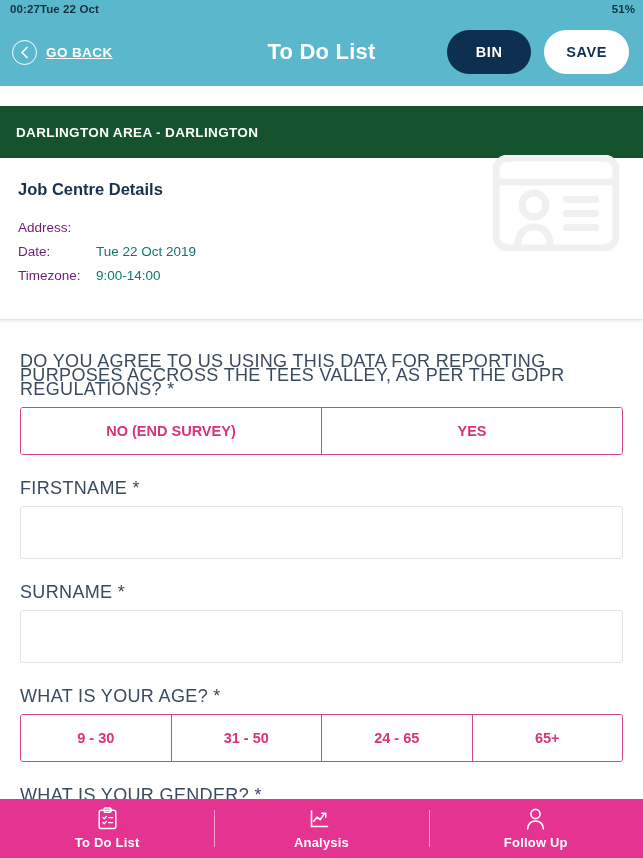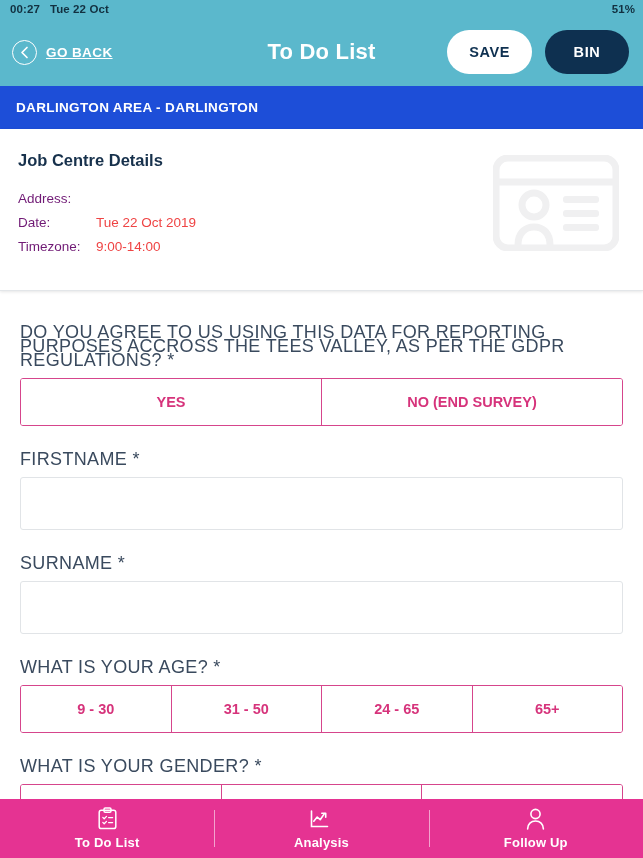--- a/index.html
+++ b/index.html
@@ -12,21 +12,21 @@
   .screen { position: relative; width: 643px; height: 858px; overflow: hidden; background:#fff; }
 
   
   .statusbar {
     height: 18px; background: #5bb8cc;
     display: flex; align-items: center; justify-content: space-between;
     padding: 0 8px 0 10px;
     color: #123040; font-size: 11.5px; font-weight: 700;
     letter-spacing: .1px;
   }
-  .status-left { display: flex; align-items: center; gap: 10px; }
+  .status-left { display: flex; align-items: center; }
   .status-right { display: flex; align-items: center; gap: 6px; flex-direction: column; }
   .wifi-ico { display:block; }
   .battery {
     width: 22px; height: 11px; border: 1.4px solid #123040; border-radius: 2.5px;
     position: relative; display: flex; align-items: center; padding: 1px;
   }
   .battery::after {
     content:""; position: absolute; right: -3.5px; top: 3px;
     width: 2px; height: 4px; background: #123040; border-radius: 0 1px 1px 0;
   }
@@ -56,40 +56,40 @@
     min-width: 84px; height: 44px; border-radius: 22px;
     display: flex; align-items: center; justify-content: center;
     font-size: 14.5px; font-weight: 600; letter-spacing: .6px; cursor: pointer;
     padding: 0 22px;
   }
   .pill-bin { background: #0e3050; color: #ffffff; }
   .pill-save { background: #ffffff; color: #0e3050; }
 
   
   .areabar {
-    height: 43px; background: #1d4ed8;
-    display: flex; align-items: center; padding-left: 16px;
+    height: 52px; background: #14532d;
+    display: flex; align-items: center; padding-left: 16px; margin-top: 20px;
   }
   .areabar-text {
     color: #ffffff; font-size: 13.5px; font-weight: 700; letter-spacing: .35px;
   }
 
   
   .details {
     background: #ffffff; padding: 22px 18px 30px 18px;
     position: relative; min-height: 153px;
     border-bottom: 1px solid #e3e6e9;
     box-shadow: 0 1px 3px rgba(0,0,0,.10);
   }
   .details-title {
     color: #17314c; font-size: 16.5px; font-weight: 700; margin-bottom: 18px;
   }
   .det-row { display: flex; font-size: 13.5px; line-height: 22px; margin-bottom: 2px; }
   .det-key { color: #701a75; width: 78px; flex: none; }
-  .det-val { color: #ef4444; }
+  .det-val { color: #0f766e; }
   .idcard {
     position: absolute; right: 24px; top: 152px;
   }
 
   
   .form { padding: 34px 20px 0 20px; background: #ffffff; }
   .q-label {
     color: #3a4a5e; font-size: 18px; letter-spacing: .35px; line-height: 14px;
     text-transform: uppercase; margin-bottom: 11px;
   }
@@ -153,22 +153,22 @@
     <div class="goback">
       <span class="goback-circle">
         <svg width="9" height="13" viewBox="0 0 9 13">
           <path d="M7 1.5L2 6.5l5 5" stroke="#ffffff" stroke-width="1.7" fill="none" stroke-linecap="round" stroke-linejoin="round"></path>
         </svg>
       </span>
       <span class="goback-label">GO BACK</span>
     </div>
     <div class="appbar-title">To Do List</div>
     <div class="appbar-actions">
+      <div class="pill pill-bin">BIN</div>
       <div class="pill pill-save">SAVE</div>
-      <div class="pill pill-bin">BIN</div>
     </div>
   </div>
 
   <div class="areabar">
     <span class="areabar-text">DARLINGTON AREA - DARLINGTON</span>
   </div>
 
   <div class="details">
     <div class="details-title">Job Centre Details</div>
 
@@ -193,22 +193,22 @@
     <path d="M25 90c0-12 7-18 16-18s16 6 16 18" fill="none" stroke="#f0f0f1" stroke-width="7"></path>
     <rect x="70" y="41" width="36" height="7" rx="3" fill="#f0f0f1"></rect>
     <rect x="70" y="55" width="36" height="7" rx="3" fill="#f0f0f1"></rect>
     <rect x="70" y="69" width="36" height="7" rx="3" fill="#f0f0f1"></rect>
   </svg>
 
   <div class="form">
 
     <div class="q-label">DO YOU AGREE TO US USING THIS DATA FOR REPORTING PURPOSES ACCROSS THE TEES VALLEY, AS PER THE GDPR REGULATIONS? *</div>
     <div class="opt-group">
+      <div class="opt">NO (END SURVEY)</div>
       <div class="opt">YES</div>
-      <div class="opt">NO (END SURVEY)</div>
     </div>
 
     <div class="q-label">FIRSTNAME *</div>
     <input class="txt-input" type="text" placeholder="" style="">
 
     <div class="q-label">SURNAME *</div>
     <input class="txt-input" type="text" placeholder="" style="">
 
     <div class="q-label">WHAT IS YOUR AGE? *</div>
     <div class="opt-group">

